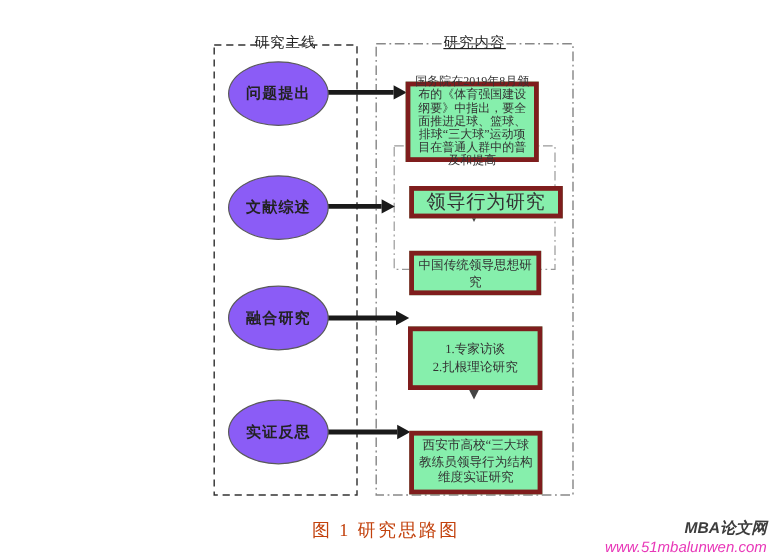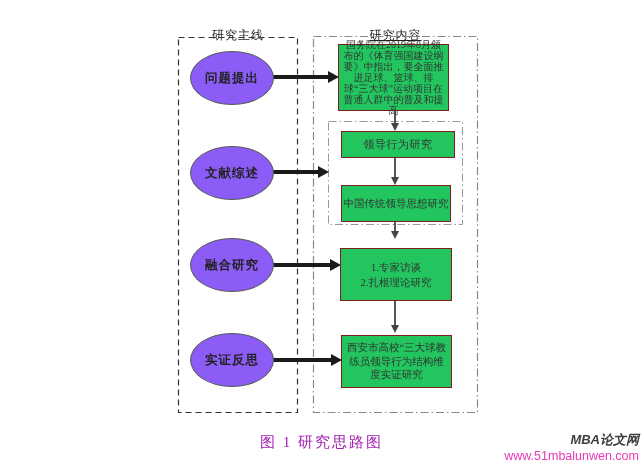--- a/index.html
+++ b/index.html
@@ -31,59 +31,61 @@
     display:flex;align-items:center;justify-content:center;
     font-size:12.5px;
     letter-spacing:1px;
     color:#222;
     background:#8b5cf6;
     box-sizing:border-box;
     font-weight:bold;
   }
   .rect-node{
     position:absolute;
-    border:1px solid #7f1d1d;
+    border:4px solid #7f1d1d;
     box-sizing:border-box;
     display:flex;align-items:center;justify-content:center;
     text-align:center;
-    background:#22c55e;
+    background:#86efac;
     color:#333;
+    margin-top:24px;
   }
   .rect-node .inner{
     white-space:pre-line;
   }
   #box-policy{left:338px;top:44px;width:111px;height:67px;font-size:10px;line-height:11px;padding:1px 3px;}
-  #box-leadership{left:341px;top:131px;width:114px;height:27px;font-size:11px;letter-spacing:0.5px;}
+  #box-leadership{left:341px;top:131px;width:128px;height:27px;font-size:16px;letter-spacing:0.5px;}
   #box-tradition{left:341px;top:185px;width:110px;height:37px;font-size:10.5px;}
   #box-methods{left:340px;top:248px;width:112px;height:53px;font-size:10.5px;line-height:15px;}
   #box-empirical{left:341px;top:335px;width:111px;height:53px;font-size:10.5px;line-height:13.5px;padding:1px 4px;}
   #ellipse-problem{left:190px;top:51px;}
   #ellipse-literature{left:190px;top:146px;}
   #ellipse-integration{left:190px;top:238px;}
   #ellipse-empirical-reflection{left:190px;top:333px;}
   #caption{
     position:absolute;left:0;top:433px;width:643px;
     text-align:center;
     font-size:15px;
     letter-spacing:2px;
-    color:#a21caf;
+    color:#c2410c;
   }
   #watermark{
     position:absolute;right:4px;top:431px;
     text-align:right;
     font-family:"Liberation Sans","DejaVu Sans",sans-serif;
   }
   #watermark .wm-title{
     font-size:13px;
     font-weight:bold;
     font-style:italic;
     line-height:18px;
   }
   #watermark .wm-url{
     font-size:12.5px;
+    font-style:italic;
     line-height:14px;
     margin-left:47px;
   }
 </style>
 </head>
 <body>
 
 <div id="stage">
 
   <div class="col-header" style="left:178px;top:7px;width:120px;">研究主线</div>

